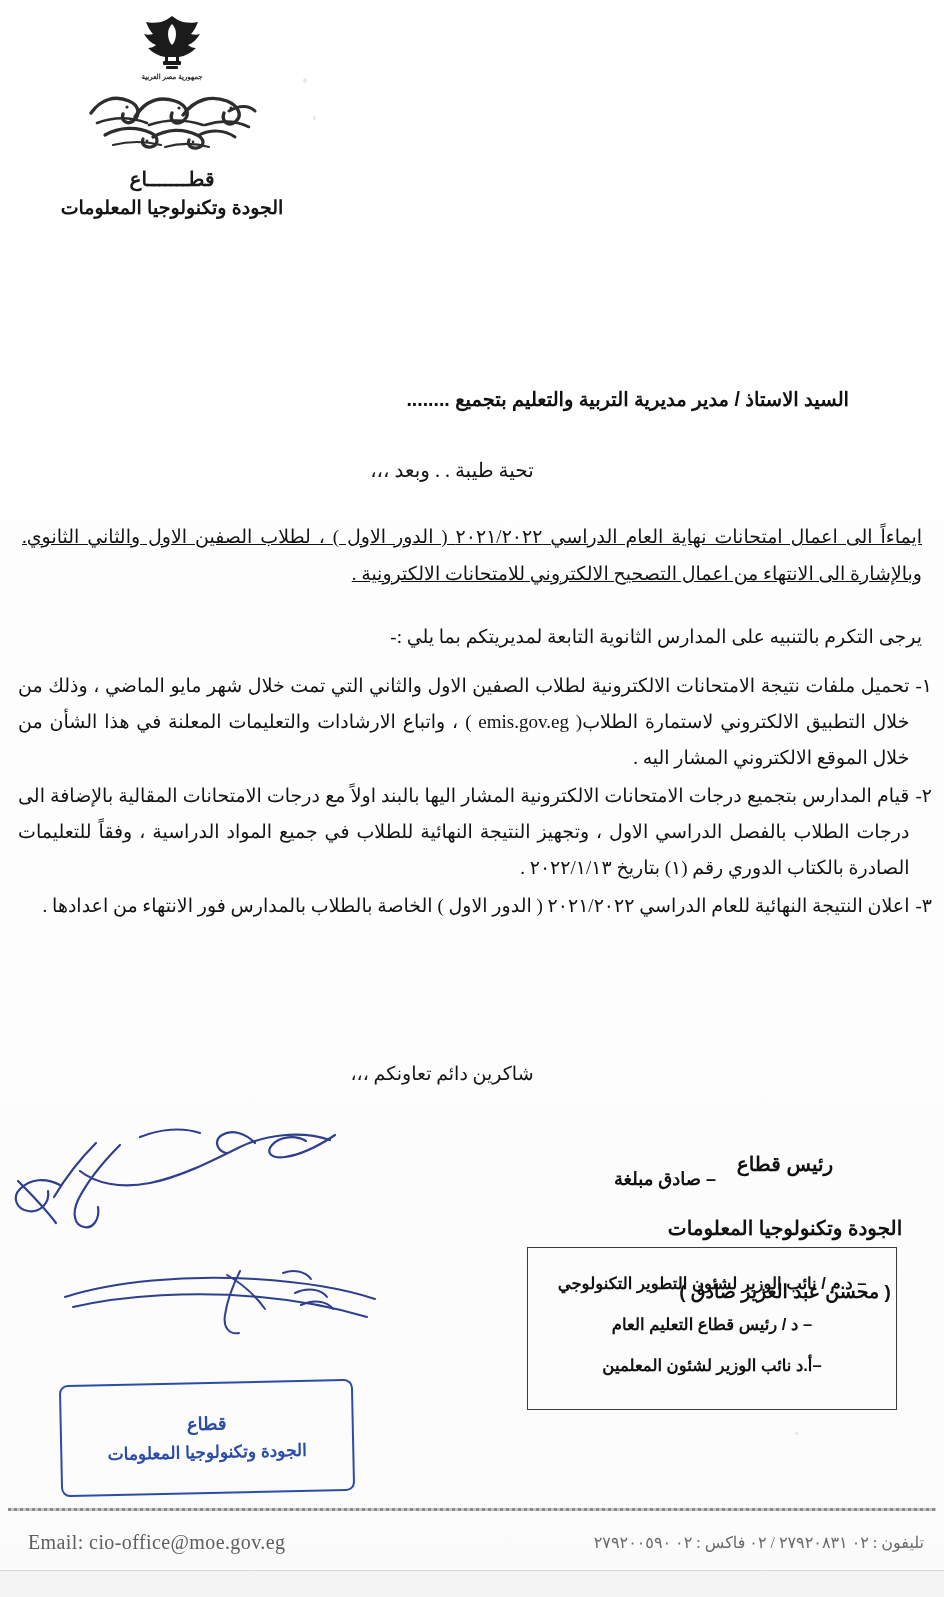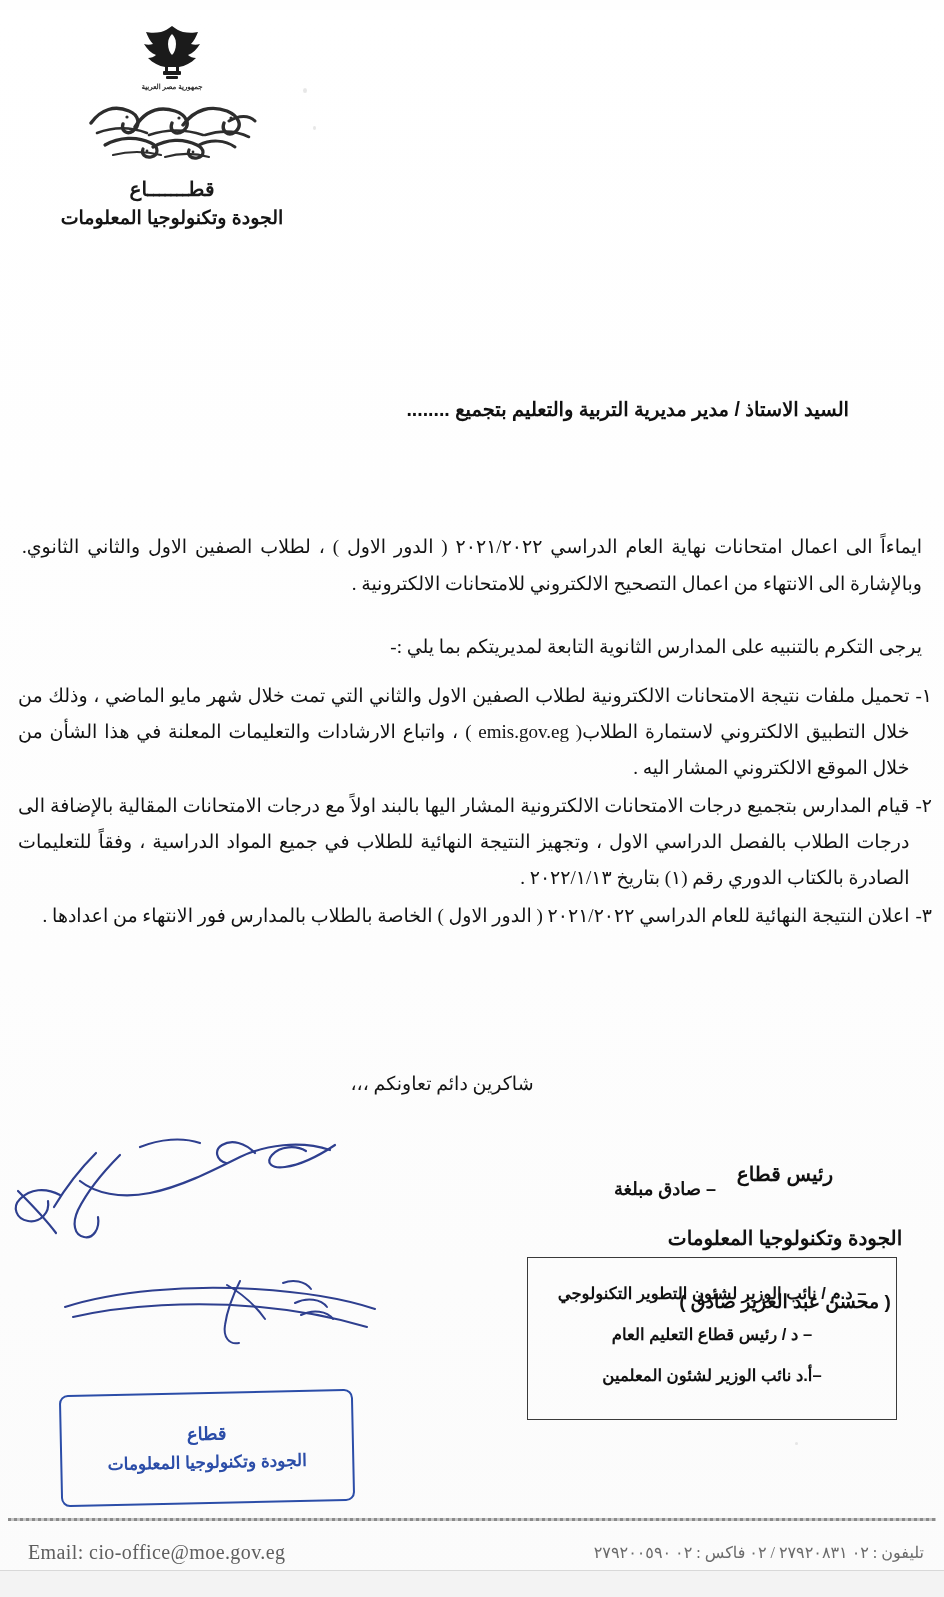--- a/index.html
+++ b/index.html
@@ -5,21 +5,20 @@
 <style>
   html,body{margin:0;padding:0;background:#fff;}
   body{
     width:944px;height:1597px;position:relative;overflow:hidden;
     font-family:"Liberation Serif","DejaVu Serif",serif;
     background:#fefefe;
   }
   .page{
     position:absolute;inset:0;
     background:linear-gradient(180deg,#ffffff 0%,#fdfdfd 60%,#fbfbfb 100%);
-    margin-top:10px;
   }
   
   .header{
     position:absolute;top:14px;left:0;right:0;
     display:flex;flex-direction:column;align-items:center;
   }
   .header-inner{width:344px;margin-right:600px;display:flex;flex-direction:column;align-items:center;}
   .eagle{width:62px;height:58px;display:block;}
   .emblem-caption{
     font-size:7px;font-weight:bold;color:#2b2b2b;margin-top:1px;
@@ -43,21 +42,21 @@
     font-family:"Liberation Sans",sans-serif;letter-spacing:-.2px;
   }
   .greeting{
     position:absolute;top:458px;right:0;left:0;text-align:center;
     font-size:20px;color:#151515;padding-right:40px;
   }
   .para{
     position:absolute;right:22px;left:22px;text-align:justify;
     font-size:19px;line-height:37px;color:#121212;
   }
-  .para-intro{top:518px;}
+  .para-intro{top:518px;text-decoration:underline;}
   .para-request{top:618px;}
   .list{
     position:absolute;right:12px;left:18px;top:668px;
     font-size:19px;line-height:36px;color:#121212;
   }
   .list-item{display:flex;align-items:flex-start;margin-bottom:2px;}
   .list-num{flex:0 0 auto;padding-left:6px;white-space:nowrap;}
   .list-text{flex:1 1 auto;text-align:justify;text-justify:inter-word;}
   .latin{direction:ltr;unicode-bidi:isolate;font-family:"Liberation Serif",serif;}
   .closing{
@@ -162,20 +161,21 @@
         </g>
       </svg>
 
       <div class="sector-word">قطـــــــاع</div>
       <div class="sector-name">الجودة وتكنولوجيا المعلومات</div>
     </div>
   </div>
 
   <div class="recipient">السيد الاستاذ / مدير مديرية التربية والتعليم بتجميع ........</div>
 
+  <div class="greeting">تحية طيبة . . وبعد ،،،</div>
 
   <div class="para para-intro">ايماءاً الى اعمال امتحانات نهاية العام الدراسي ٢٠٢١/٢٠٢٢ ( الدور الاول ) ، لطلاب الصفين الاول والثاني الثانوي. وبالإشارة الى الانتهاء من اعمال التصحيح الالكتروني للامتحانات الالكترونية .</div>
 
   <div class="para para-request">يرجى التكرم بالتنبيه على المدارس الثانوية التابعة لمديريتكم بما يلي :-</div>
 
   <div class="list">
 
     <div class="list-item">
       <span class="list-num">١-</span>
       <span class="list-text"><span>تحميل ملفات نتيجة الامتحانات الالكترونية لطلاب الصفين الاول والثاني التي تمت خلال شهر مايو الماضي ، وذلك من خلال التطبيق الالكتروني لاستمارة الطلاب( </span><span class="latin">emis.gov.eg</span><span> ) ، واتباع الارشادات والتعليمات المعلنة في هذا الشأن من خلال الموقع الالكتروني المشار اليه .</span></span>

